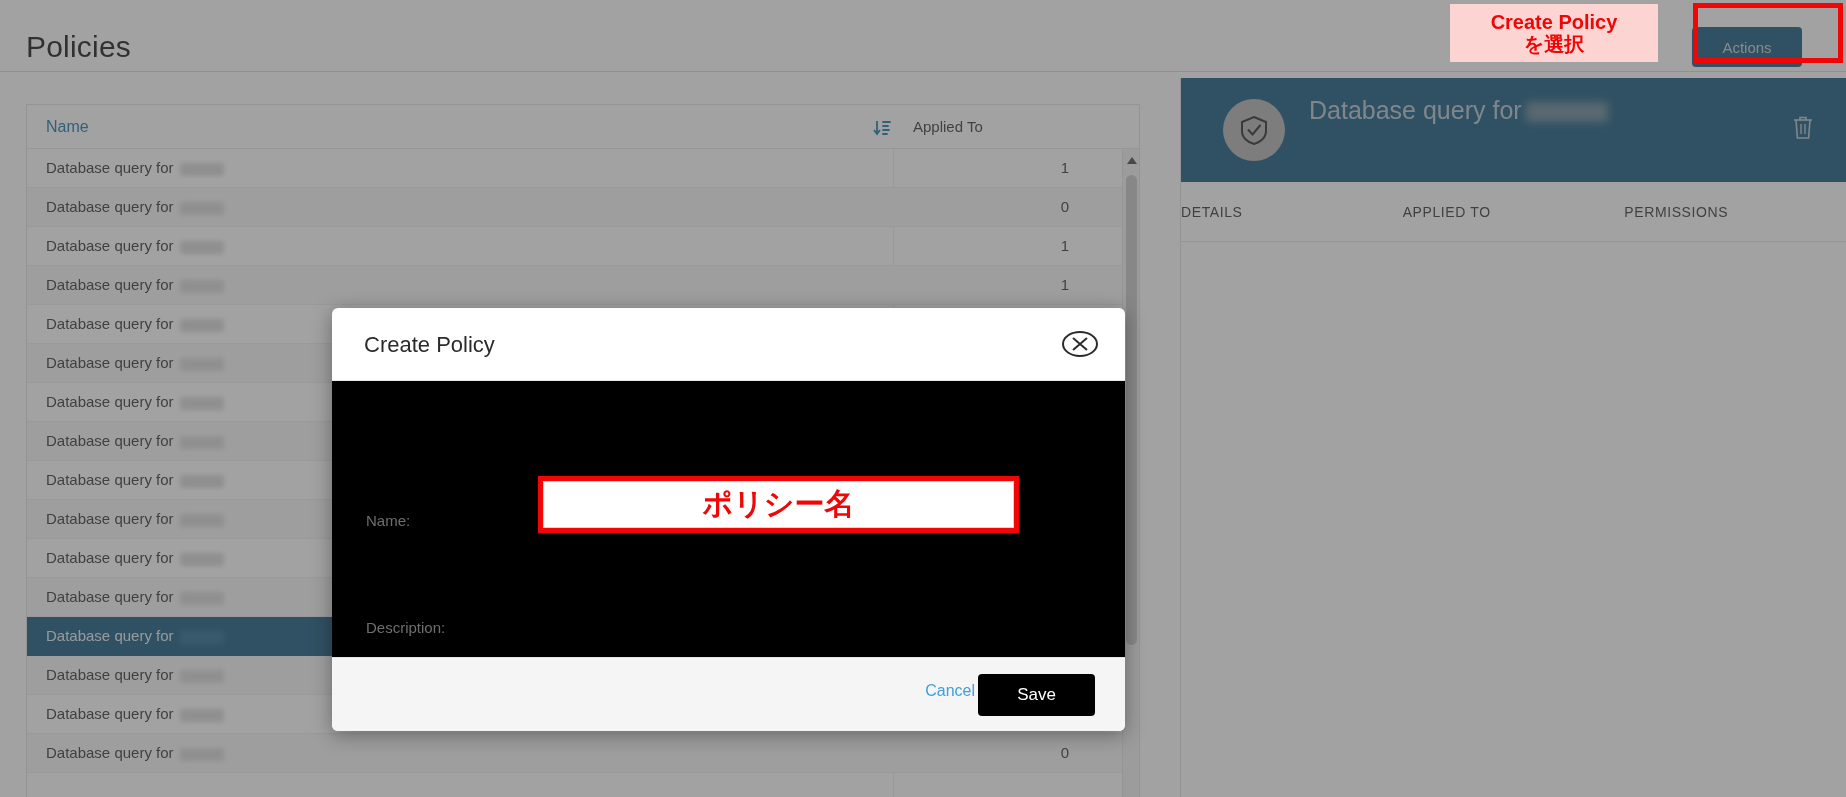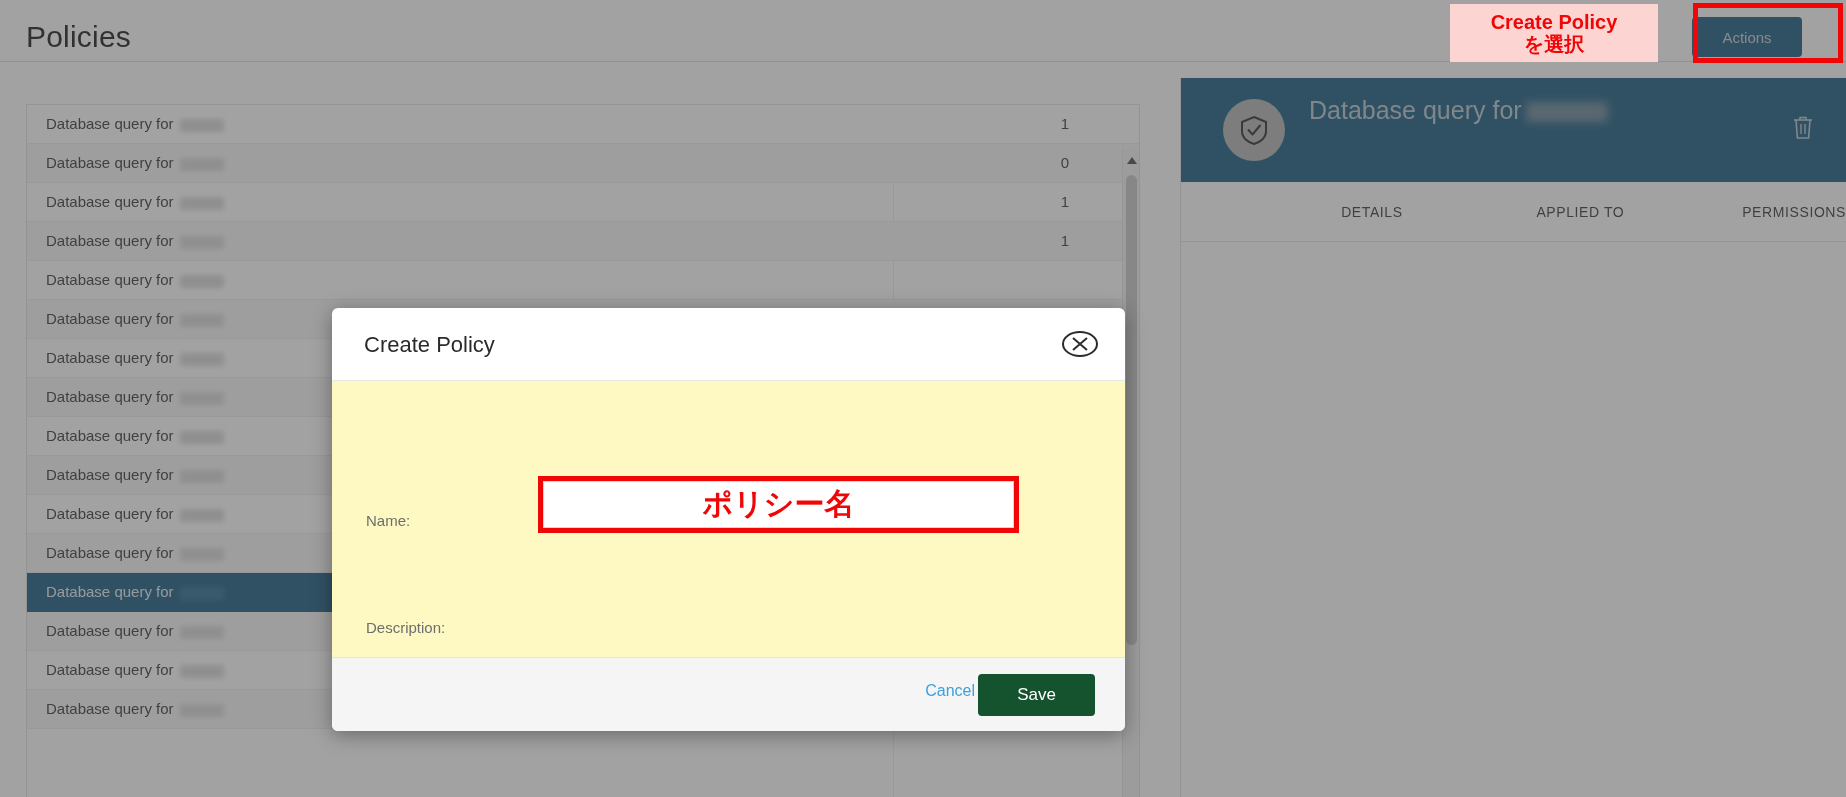--- a/index.html
+++ b/index.html
@@ -11,21 +11,21 @@
   }
 
   
   #app {
     position: absolute; inset: 0;
     background: #ffffff;
   }
 
   
   .topbar {
-    position: absolute; left: 0; top: 8px; width: 1846px; height: 54px;
+    position: absolute; left: 0; top: 18px; width: 1846px; height: 54px;
     background: #ffffff;
     border-bottom: 1px solid #dadada;
   }
   .page-title {
     position: absolute; left: 26px; top: 12px;
     font-size: 30px; color: #1c1c1c; font-weight: 400;
     letter-spacing: .2px;
   }
   .actions-btn {
     position: absolute; right: 44px; top: 9px;
@@ -159,21 +159,21 @@
     width: 26px; height: 30px;
     background: none; border: none; cursor: pointer;
   }
   .detail-tabs {
     position: relative; height: 60px;
     border-bottom: 1px solid #e6e6e6;
     display: flex; align-items: center;
   }
   .detail-tabs .tab {
     flex: 1;
-    text-align: right;
+    text-align: left;
     font-size: 14px; letter-spacing: .6px;
     color: #3a3a3a;
     cursor: pointer;
   }
 
   
   .dim {
     position: absolute; inset: 0;
     background: rgba(70,70,70,0.50);
     z-index: 40;
@@ -197,21 +197,21 @@
     position: absolute; left: 32px; top: 24px;
     font-size: 22px; color: #2b2b2b; font-weight: 400;
   }
   .modal-close {
     position: absolute; right: 25px; top: 22px;
     width: 40px; height: 30px;
     background: none; border: none; cursor: pointer;
   }
   .modal-body {
     position: relative; height: 276px;
-    background: #fef9c3;
+    background: #000000;
   }
   .field-label {
     position: absolute; left: 34px;
     font-size: 15px; color: #6e6e6e;
   }
   .label-name { top: 131px; }
   .label-desc { top: 238px; }
 
   .field-box {
     position: absolute;
@@ -248,21 +248,21 @@
   }
   .cancel-link {
     position: absolute; right: 150px; top: 24px;
     font-size: 16px; color: #3da0db;
     background: none; border: none; cursor: pointer;
     font-family: "Liberation Sans", sans-serif;
   }
   .save-btn {
     position: absolute; right: 30px; top: 16px;
     width: 117px; height: 42px;
-    background: #14532d; border: none; border-radius: 4px;
+    background: #000000; border: none; border-radius: 4px;
     color: #ffffff; font-size: 17px; cursor: pointer;
     font-family: "Liberation Sans", sans-serif;
   }
 
   
   .anno-callout {
     position: absolute; left: 1450px; top: 4px;
     width: 208px; height: 58px;
     background: #fcd5d2;
     z-index: 70;
@@ -287,20 +287,30 @@
 
 <div id="app">
 
   <div class="topbar">
     <div class="page-title">Policies</div>
     <button class="actions-btn">Actions</button>
   </div>
 
   <div class="table-wrap">
 
+    <div class="thead">
+      <div class="th-name">Name</div>
+      <span class="sort-icon">
+        <svg width="20" height="20" viewBox="0 0 20 20">
+          <path d="M5 3 L5 15 M2 12 L5 16 L8 12" fill="none" stroke="#1f7ba8" stroke-width="1.8"></path>
+          <path d="M11 4 L18 4 M11 8 L16 8 M11 12 L17 12 M11 16 L15 16" stroke="#1f7ba8" stroke-width="1.8" stroke-linecap="round"></path>
+        </svg>
+      </span>
+      <div class="th-applied">Applied To</div>
+    </div>
 
     <div class="col-sep"></div>
     <div id="rows-container">
         <div class="row">
           <div class="cell-name"><span>Database query for</span><span class="redact"></span></div>
           <div class="cell-applied">1</div>
         </div>
         <div class="row alt">
           <div class="cell-name"><span>Database query for</span><span class="redact"></span></div>
           <div class="cell-applied">0</div>

